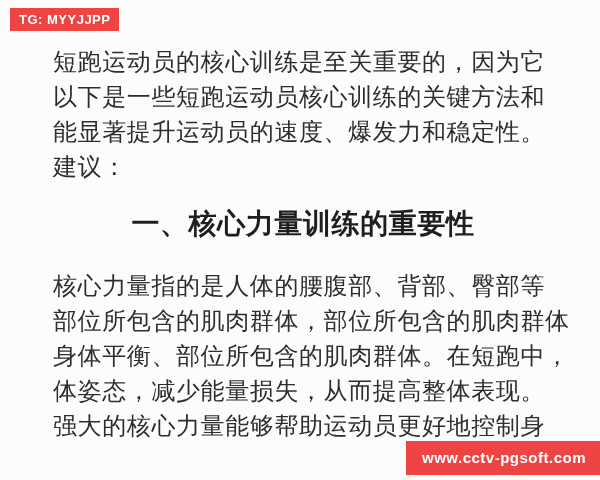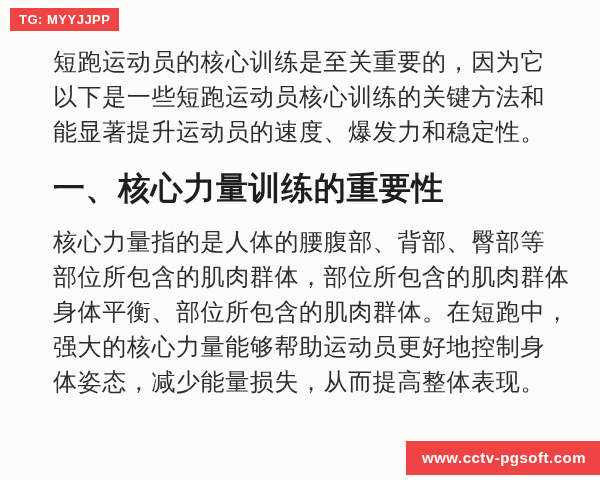--- a/index.html
+++ b/index.html
@@ -44,52 +44,54 @@
     color:#2d2d2d;
   }
   .line{
     font-size:24px;
     line-height:35px;
     letter-spacing:0.6px;
     white-space:nowrap;
   }
   .para{margin:0;padding:0;}
   .heading{
-    margin:22px 0 18px 0;
+    margin:22px 0 27px 0;
     padding:0;
-    font-size:32px;
+    font-size:28px;
     line-height:35px;
     letter-spacing:0.6px;
     font-weight:700;
     color:#1e1e1e;
     white-space:nowrap;
+    text-align:center;
   }
 </style>
 </head>
 <body>
 
 <div class="page">
 
   <div class="badge badge-top">TG: MYYJJPP</div>
 
   <div class="content">
 
     <div class="para">
       <div class="line">短跑运动员的核心训练是至关重要的，因为它</div>
       <div class="line">以下是一些短跑运动员核心训练的关键方法和</div>
       <div class="line">能显著提升运动员的速度、爆发力和稳定性。</div>
+      <div class="line">建议：</div>
     </div>
 
     <h2 class="heading">一、核心力量训练的重要性</h2>
 
     <div class="para">
       <div class="line">核心力量指的是人体的腰腹部、背部、臀部等</div>
       <div class="line">部位所包含的肌肉群体，部位所包含的肌肉群体</div>
       <div class="line">身体平衡、部位所包含的肌肉群体。在短跑中，</div>
+      <div class="line">体姿态，减少能量损失，从而提高整体表现。</div>
       <div class="line">强大的核心力量能够帮助运动员更好地控制身</div>
-      <div class="line">体姿态，减少能量损失，从而提高整体表现。</div>
     </div>
 
   </div>
 
   <div class="badge badge-bottom">www.cctv-pgsoft.com</div>
 
 </div>
 
 </body></html>

